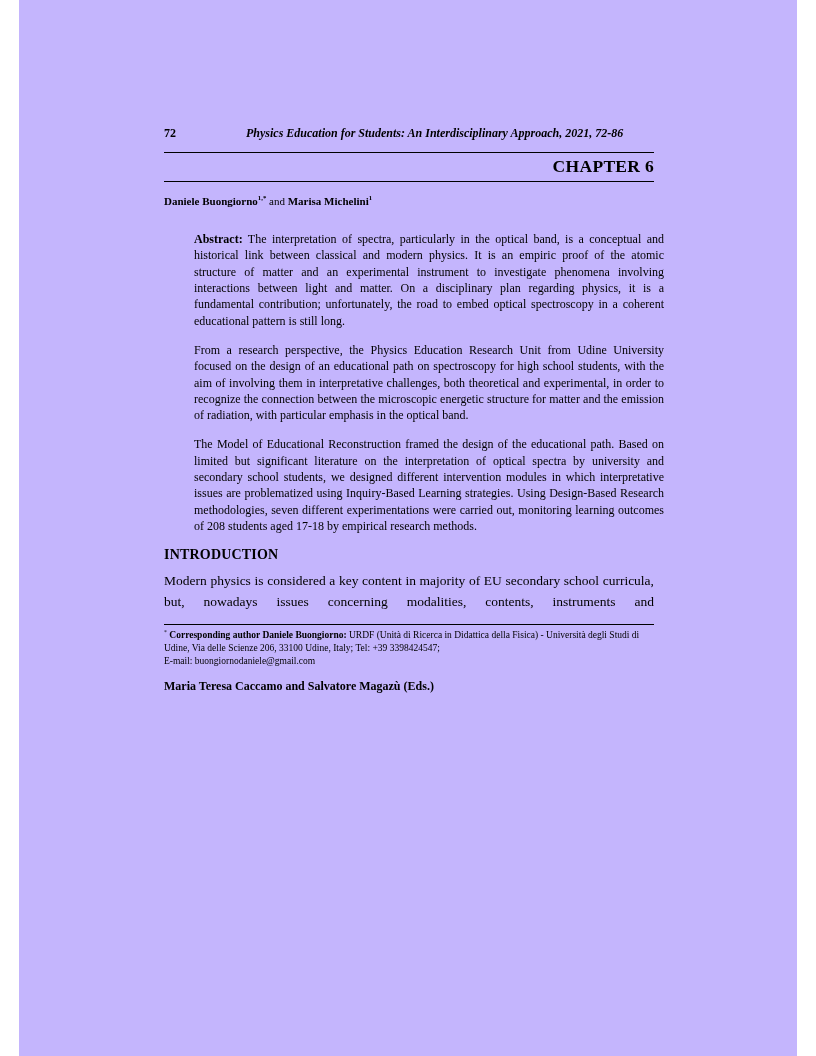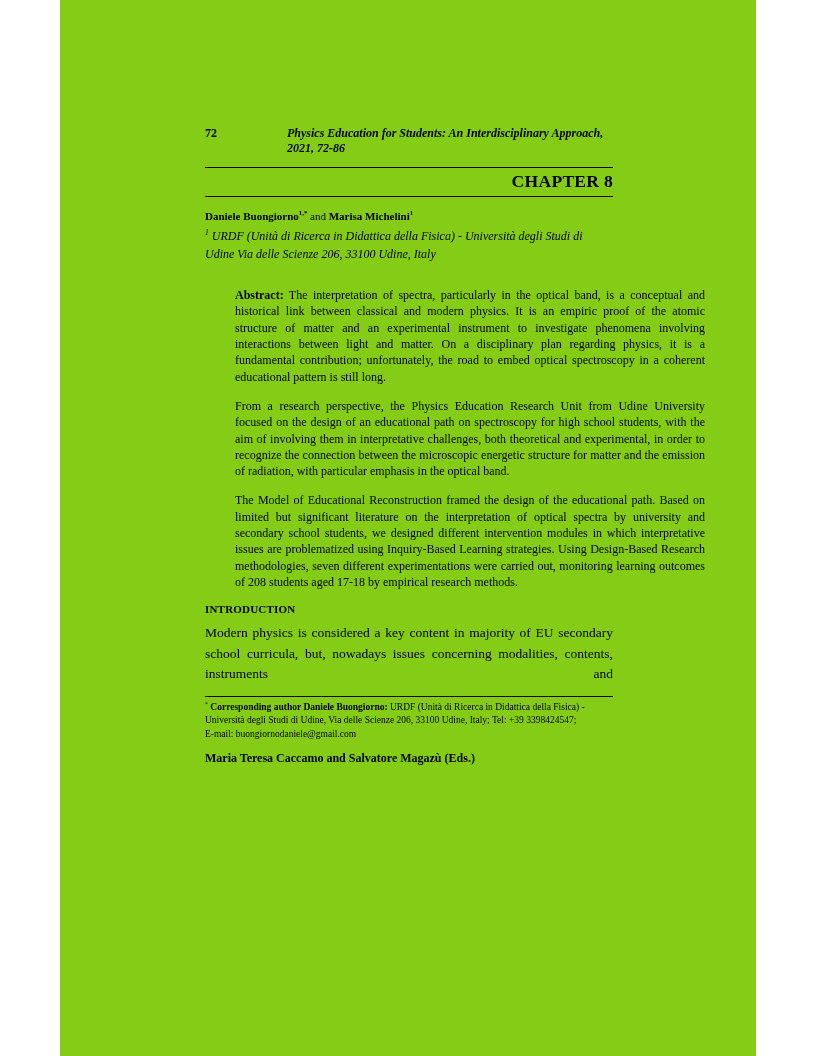--- a/index.html
+++ b/index.html
@@ -1,21 +1,21 @@
 <!DOCTYPE html>
 <html><head>
 <meta charset="utf-8">
 <style>
   html, body { margin: 0; padding: 0; background: #ffffff; }
   .page {
     position: relative;
-    width: 696px;
+    width: 778px;
     height: 1056px;
     margin: 0 auto;
-    background: #84cc16;
+    background: #c4b5fd;
     font-family: "Liberation Serif", "DejaVu Serif", serif;
     color: #000000;
     box-sizing: border-box;
     padding: 126px 143px 0 145px;
     overflow: hidden;
   }
   .b { font-weight: bold; }
   .i { font-style: italic; }
   sup { font-size: 0.62em; vertical-align: super; line-height: 0; }
 
@@ -67,21 +67,21 @@
   .abstract p { margin: 0 0 13px 0; }
 
   .keywords {
     margin: 22px 0 0 0;
     font-size: 13.5px;
     line-height: 1.5;
     text-align: justify;
   }
 
   h2.section-heading {
-    font-size: 11px;
+    font-size: 14px;
     font-weight: bold;
     margin: 7px 0 0 0;
     letter-spacing: 0.2px;
   }
 
   .bodytext {
     margin: 8px 0 0 0;
     font-size: 13.5px;
     line-height: 1.5;
     text-align: justify;
@@ -109,33 +109,29 @@
 
 <div class="page">
 
   <div class="header-row">
     <span class="pagenum">72</span>
     <span class="runhead">Physics Education for Students: An Interdisciplinary Approach, 2021, 72-86</span>
   </div>
 
   <div class="rule rule-top"></div>
 
-  <div class="chapter">CHAPTER 8</div>
+  <div class="chapter">CHAPTER 6</div>
 
   <div class="rule"></div>
 
 
   <div class="authors">
     <span class="b">Daniele Buongiorno</span><sup class="b">1,*</sup><span> and </span><span class="b">Marisa Michelini</span><sup class="b">1</sup>
   </div>
 
-  <p class="affiliation">
-    <sup class="i">1</sup>
-    <span class="i">URDF (Unità di Ricerca in Didattica della Fisica) - Università degli Studi di Udine Via delle Scienze 206, 33100 Udine, Italy</span>
-  </p>
 
   <div class="abstract">
     <p>
       <span class="b">Abstract:</span>
       <span>The interpretation of spectra, particularly in the optical band, is a conceptual and historical link between classical and modern physics. It is an empiric proof of the atomic structure of matter and an experimental instrument to investigate phenomena involving interactions between light and matter. On a disciplinary plan regarding physics, it is a fundamental contribution; unfortunately, the road to embed optical spectroscopy in a coherent educational pattern is still long.</span>
     </p>
     <p>From a research perspective, the Physics Education Research Unit from Udine University focused on the design of an educational path on spectroscopy for high school students, with the aim of involving them in interpretative challenges, both theoretical and experimental, in order to recognize the connection between the microscopic energetic structure for matter and the emission of radiation, with particular emphasis in the optical band.</p>
     <p>The Model of Educational Reconstruction framed the design of the educational path. Based on limited but significant literature on the interpretation of optical spectra by university and secondary school students, we designed different intervention modules in which interpretative issues are problematized using Inquiry-Based Learning strategies. Using Design-Based Research methodologies, seven different experimentations were carried out, monitoring learning outcomes of 208 students aged 17-18 by empirical research methods.</p>
   </div>
 

